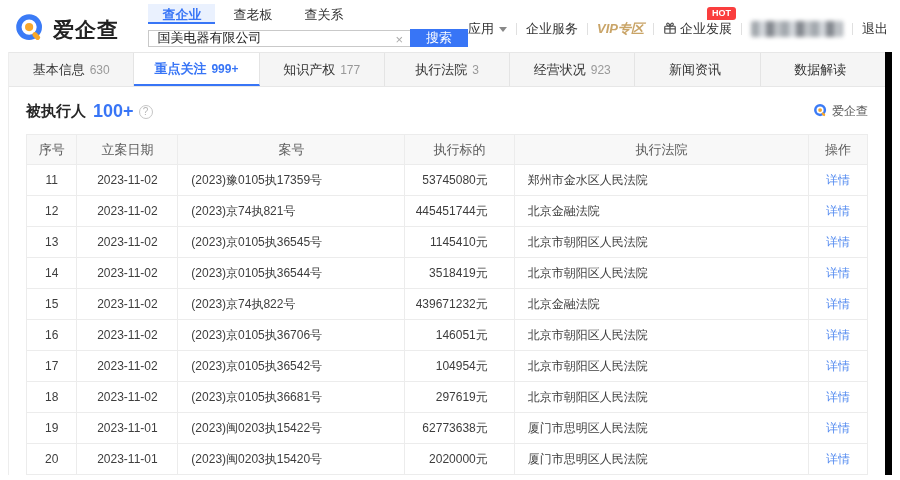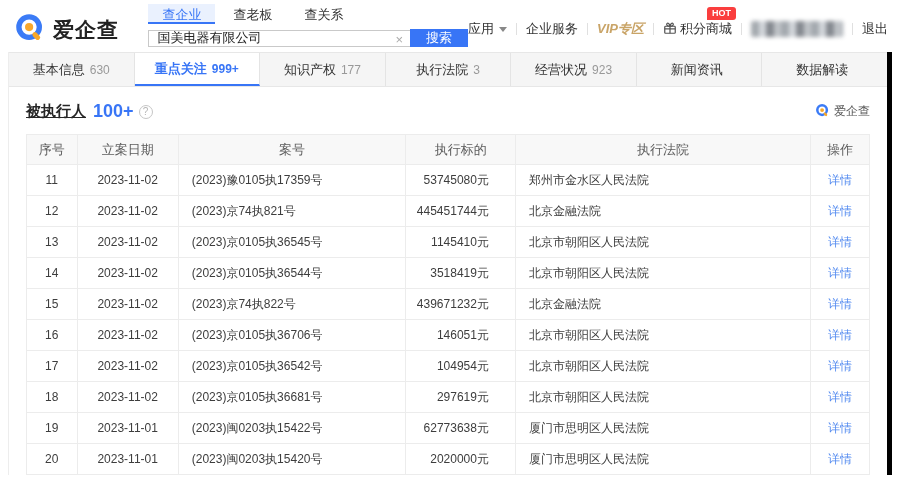--- a/index.html
+++ b/index.html
@@ -6,50 +6,50 @@
   html,body { width: 900px; height: 480px; overflow: hidden; background:#fff;
     font-family: "Liberation Sans", "DejaVu Sans", sans-serif; }
 
   
   .header { height: 52px; display: flex; align-items: flex-start; padding: 4px 12px 0 14px; position: relative; background:#fff; }
   .logo { display:flex; align-items:center; gap:7px; margin-top:8px; cursor:pointer; width:148px; }
   .logo-text { font-size:21px; font-weight:bold; color:#222; letter-spacing:1px; }
   .search-module { width:352px; }
   .search-tabs { display:flex; gap:4px; height:20px; }
   .stab { font-size:13px; color:#333; padding:2px 14px 3px; cursor:pointer; }
-  .stab.active { color:#3875f6; background:#eaf1fe; border-bottom:2px solid #3875f6; font-weight:normal; }
+  .stab.active { color:#3875f6; background:#eaf1fe; border-bottom:2px solid #3875f6; font-weight:bold; }
   .search-box { display:flex; align-items:center; height:27px; }
   .search-input-wrap { position:relative; flex:1; }
   .search-input { width:100%; height:100%; border:1px solid #c9c9c9; border-right:none; padding:0 26px 0 8px; font-size:13px; color:#222; outline:none; font-family:inherit; }
   .clear-x { position:absolute; right:7px; top:5px; font-size:13px; color:#aaa; cursor:pointer; line-height:1; }
   .search-btn { width:58px; background:#3875f6; color:#fff; border:none; font-size:13px; cursor:pointer; font-family:inherit; }
   .user-menu { margin-left:auto; display:flex; align-items:center; gap:9px; margin-top:16px; font-size:13px; color:#333; white-space:nowrap; }
   .user-menu .sep { width:1px; height:12px; background:#e0e0e0; }
   .menu-item { cursor:pointer; display:inline-flex; align-items:center; gap:3px; }
   .caret { width:0; height:0; border-left:4px solid transparent; border-right:4px solid transparent; border-top:5px solid #888; display:inline-block; margin-left:2px; }
   .vip { font-style:italic; font-weight:bold; color:#c9a467; }
   .points { position:relative; }
   .hot-badge { position:absolute; top:-13px; right:-4px; background:#fa3e3e; color:#fff; font-size:9px; font-weight:bold; padding:1px 5px 2px; border-radius:3px 3px 3px 0; font-style:normal; }
   .redacted { display:inline-block; width:92px; height:16px; border-radius:2px; vertical-align:middle;
     background: repeating-linear-gradient(90deg,#9aa0a6 0 8px,#cfd3d8 8px 15px,#787d84 15px 23px,#b9bdc2 23px 30px);
     filter: blur(2px); opacity:.9; }
 
   
-  .lower { margin:0 8px; border-left:1px solid #ededed; border-right:5px solid #000000; }
+  .lower { margin:0 8px; border-left:1px solid #ededed; border-right:7px solid #000000; }
   .nav-tabs { height:35px; display:flex; background:#f5f5f5; border-top:1px solid #e7e7e7; border-bottom:1px solid #e7e7e7; }
   .ntab { flex:1; display:flex; align-items:center; justify-content:center; gap:5px; font-size:13px; color:#333; border-right:1px solid #e4e4e4; cursor:pointer; }
   .ntab:last-child { border-right:none; }
   .ntab .ntab-count { font-size:12px; color:#999; }
   .ntab.active { background:#fff; border-bottom:2px solid #3875f6; }
   .ntab.active .ntab-label, .ntab.active .ntab-count { color:#3875f6; font-weight:bold; }
 
   
   .main { padding:12px 17px 0; }
   .section-head { display:flex; align-items:center; margin:2px 0 12px; }
-  .sec-title { font-size:15px; font-weight:bold; color:#262626;text-decoration:underline; }
+  .sec-title { font-size:15px; font-weight:bold; color:#262626; }
   .sec-count { font-size:18px; font-weight:bold; color:#3875f6; margin-left:7px; }
   .q-icon { width:14px; height:14px; border:1px solid #c6c6c6; border-radius:50%; color:#b5b5b5; font-size:10px; line-height:12px; text-align:center; margin-left:5px; cursor:pointer; }
   .watermark { margin-left:auto; display:flex; align-items:center; gap:4px; font-size:12px; color:#555; }
 
   table { width:100%; border-collapse:collapse; table-layout:fixed; }
   th, td { border:1px solid #ececec; font-weight:normal; }
   thead th { background:#f8f8f8; color:#5c5c5c; font-size:13px; height:30px; }
   tbody td { height:31px; font-size:12px; color:#3d3d3d; }
   .c-no { text-align:center; }
   .c-date { text-align:center; }
@@ -101,21 +101,21 @@
     <span class="sep"></span>
     <span class="menu-item points">
       <span>
         <svg width="14" height="14" viewBox="0 0 16 16" fill="none" stroke="#555" stroke-width="1.4">
           <rect x="2" y="6" width="12" height="8" rx="1"></rect>
           <line x1="2" y1="9" x2="14" y2="9"></line>
           <line x1="8" y1="6" x2="8" y2="14"></line>
           <path d="M8 6 C5 6 3.5 4.5 4.5 3 C5.5 1.8 7.5 3 8 6 C8.5 3 10.5 1.8 11.5 3 C12.5 4.5 11 6 8 6 Z"></path>
         </svg>
       </span>
-      <span>积分商城</span>
+      <span>企业发展</span>
       <span class="hot-badge">HOT</span>
     </span>
     <span class="sep"></span>
     <span class="redacted"></span>
     <span class="sep"></span>
     <span class="menu-item">退出</span>
   </div>
 </div>
 
 <div class="lower">

